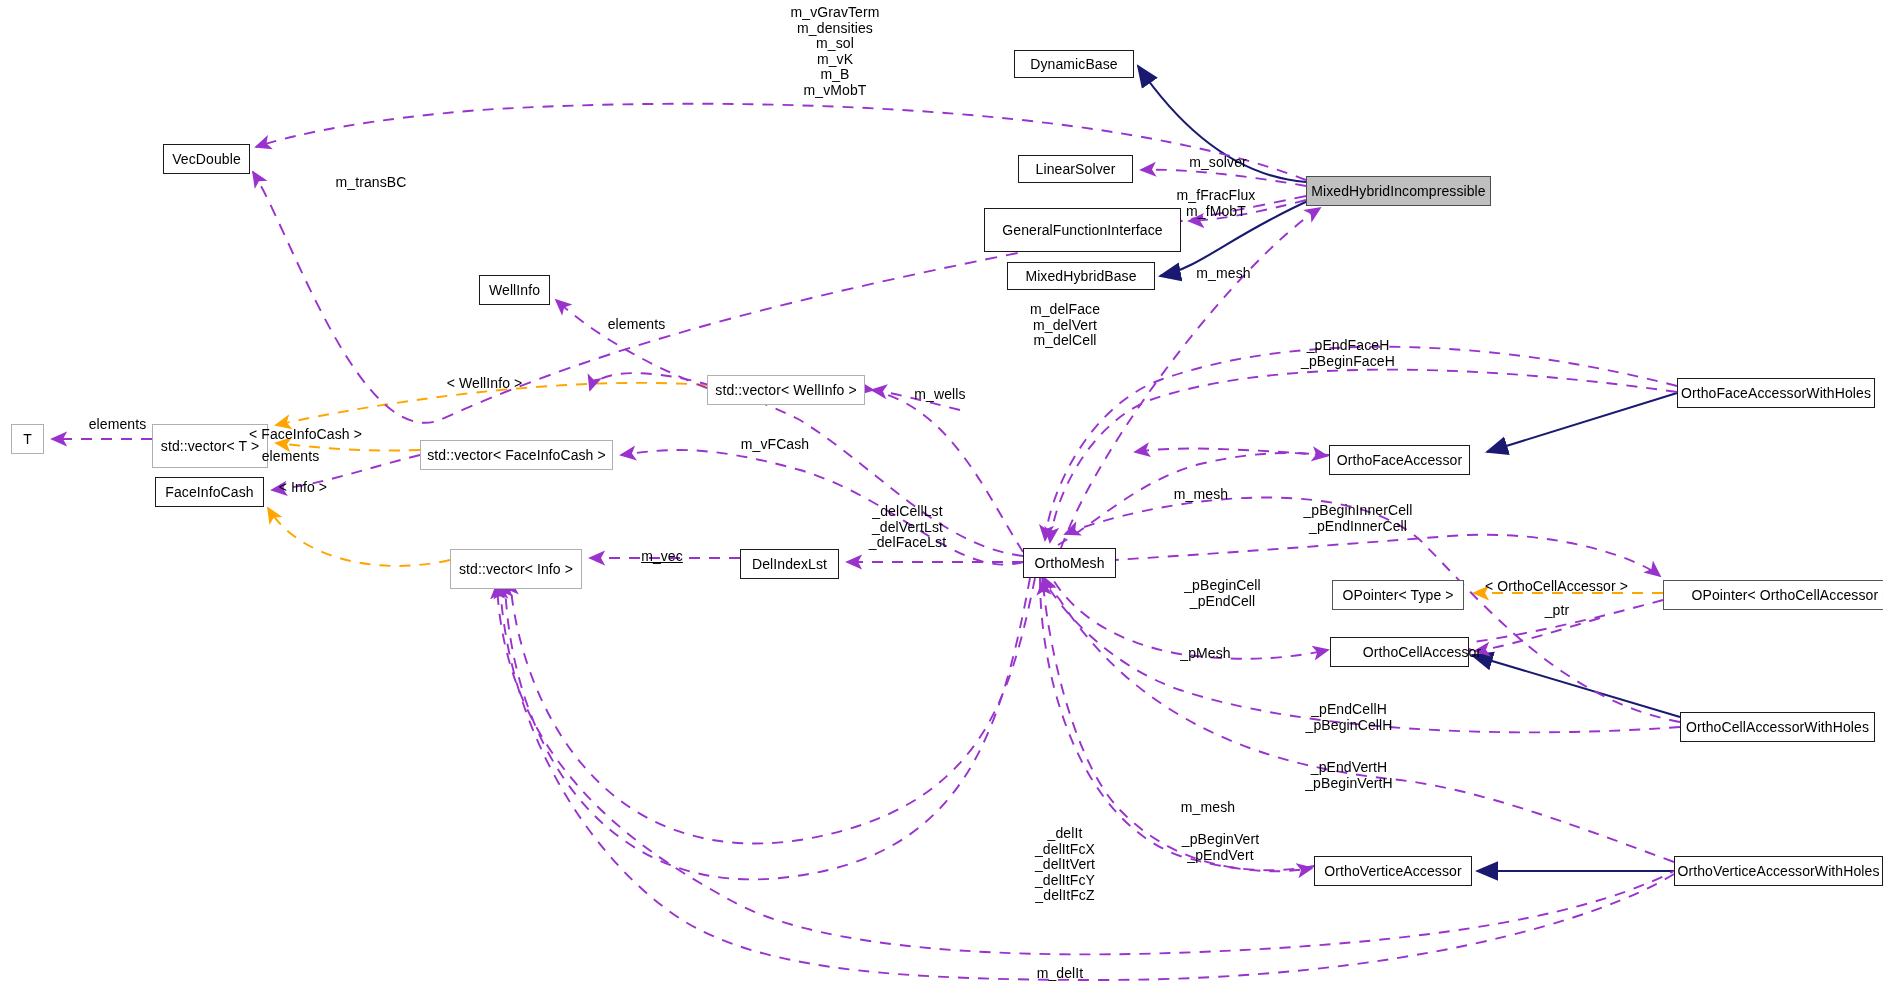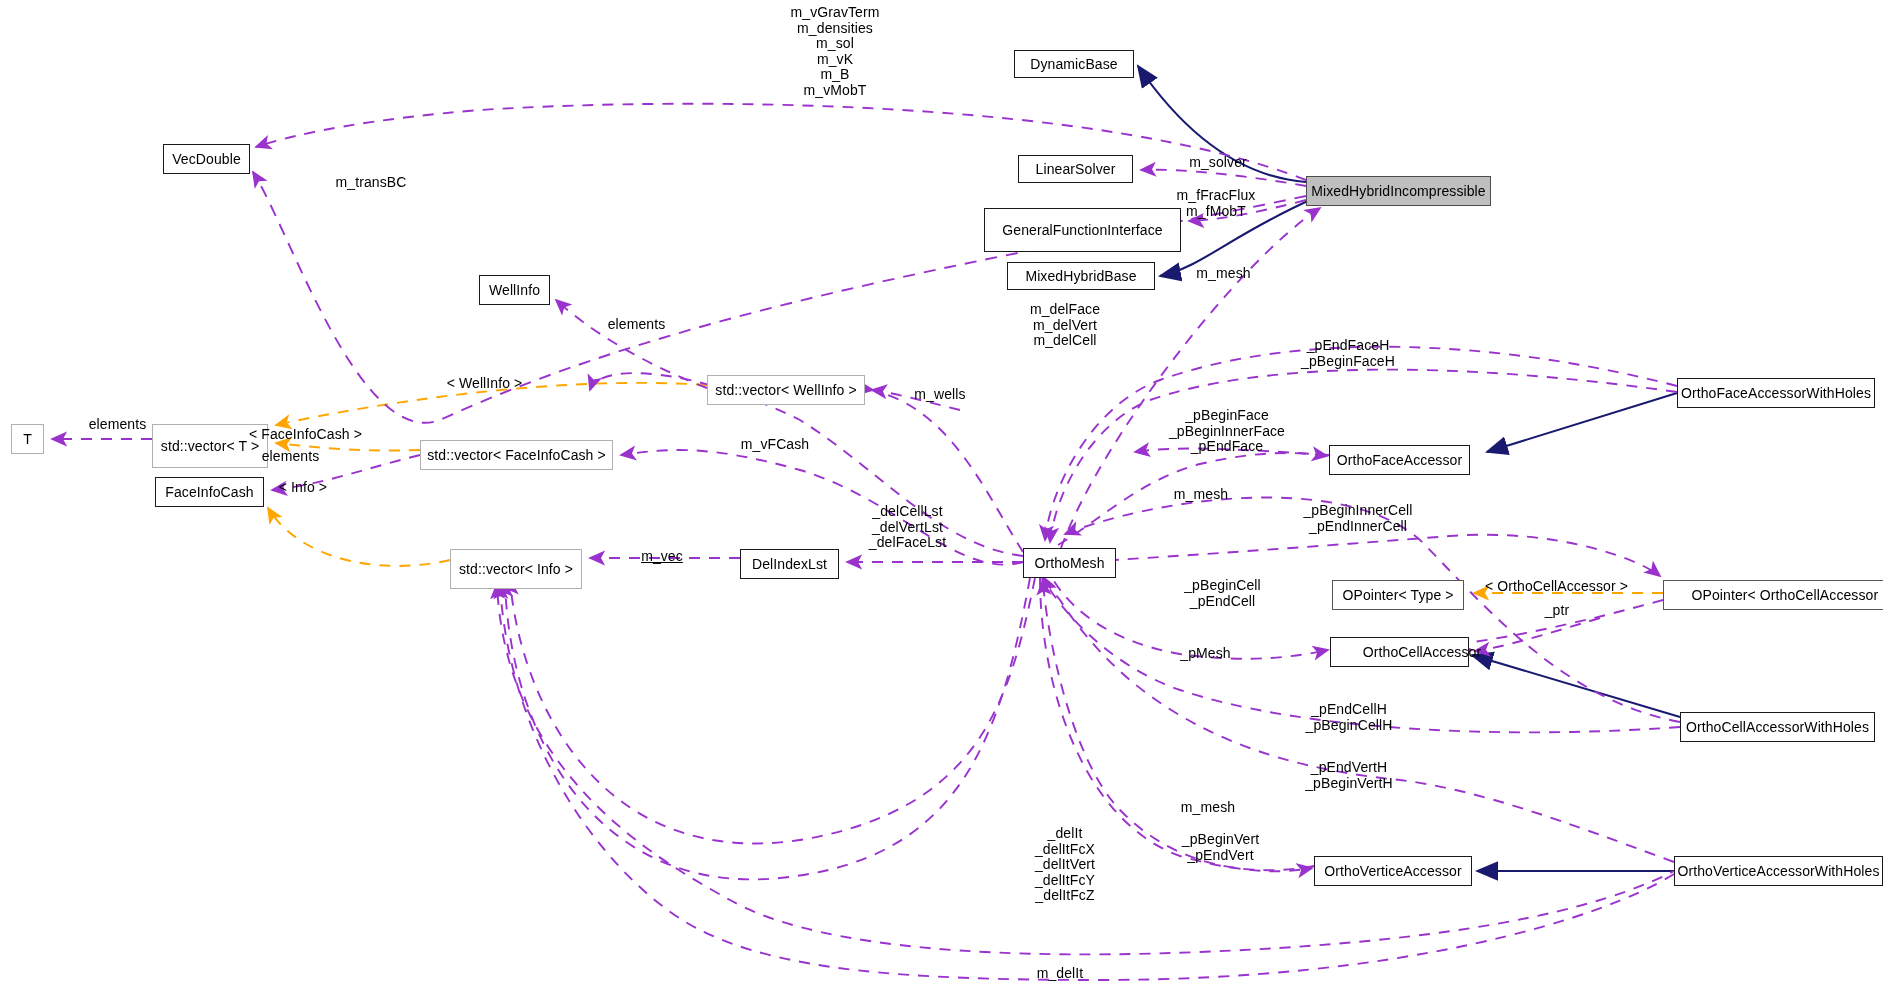--- a/index.html
+++ b/index.html
@@ -235,23 +235,20 @@
 
   <div class="edge-label" style="left:248px; top:480px; width:110px;">&lt; Info &gt;</div>
 
   <div class="edge-label" style="left:885px; top:387px; width:110px;">m_wells</div>
 
   <div class="edge-label" style="left:710px; top:437px; width:130px;">m_vFCash</div>
 
   <div class="edge-label" style="left:1263px; top:338px; width:170px;">_pEndFaceH
 _pBeginFaceH</div>
 
-  <div class="edge-label" style="left:1137px; top:408px; width:180px;">_pBeginFace
-_pBeginInnerFace
-_pEndFace</div>
 
   <div class="edge-label" style="left:1141px; top:487px; width:120px;">m_mesh</div>
 
   <div class="edge-label" style="left:1268px; top:503px; width:180px;">_pBeginInnerCell
 _pEndInnerCell</div>
 
   <div class="edge-label" style="left:830px; top:504px; width:155px;">_delCellLst
 _delVertLst
 _delFaceLst</div>
 

